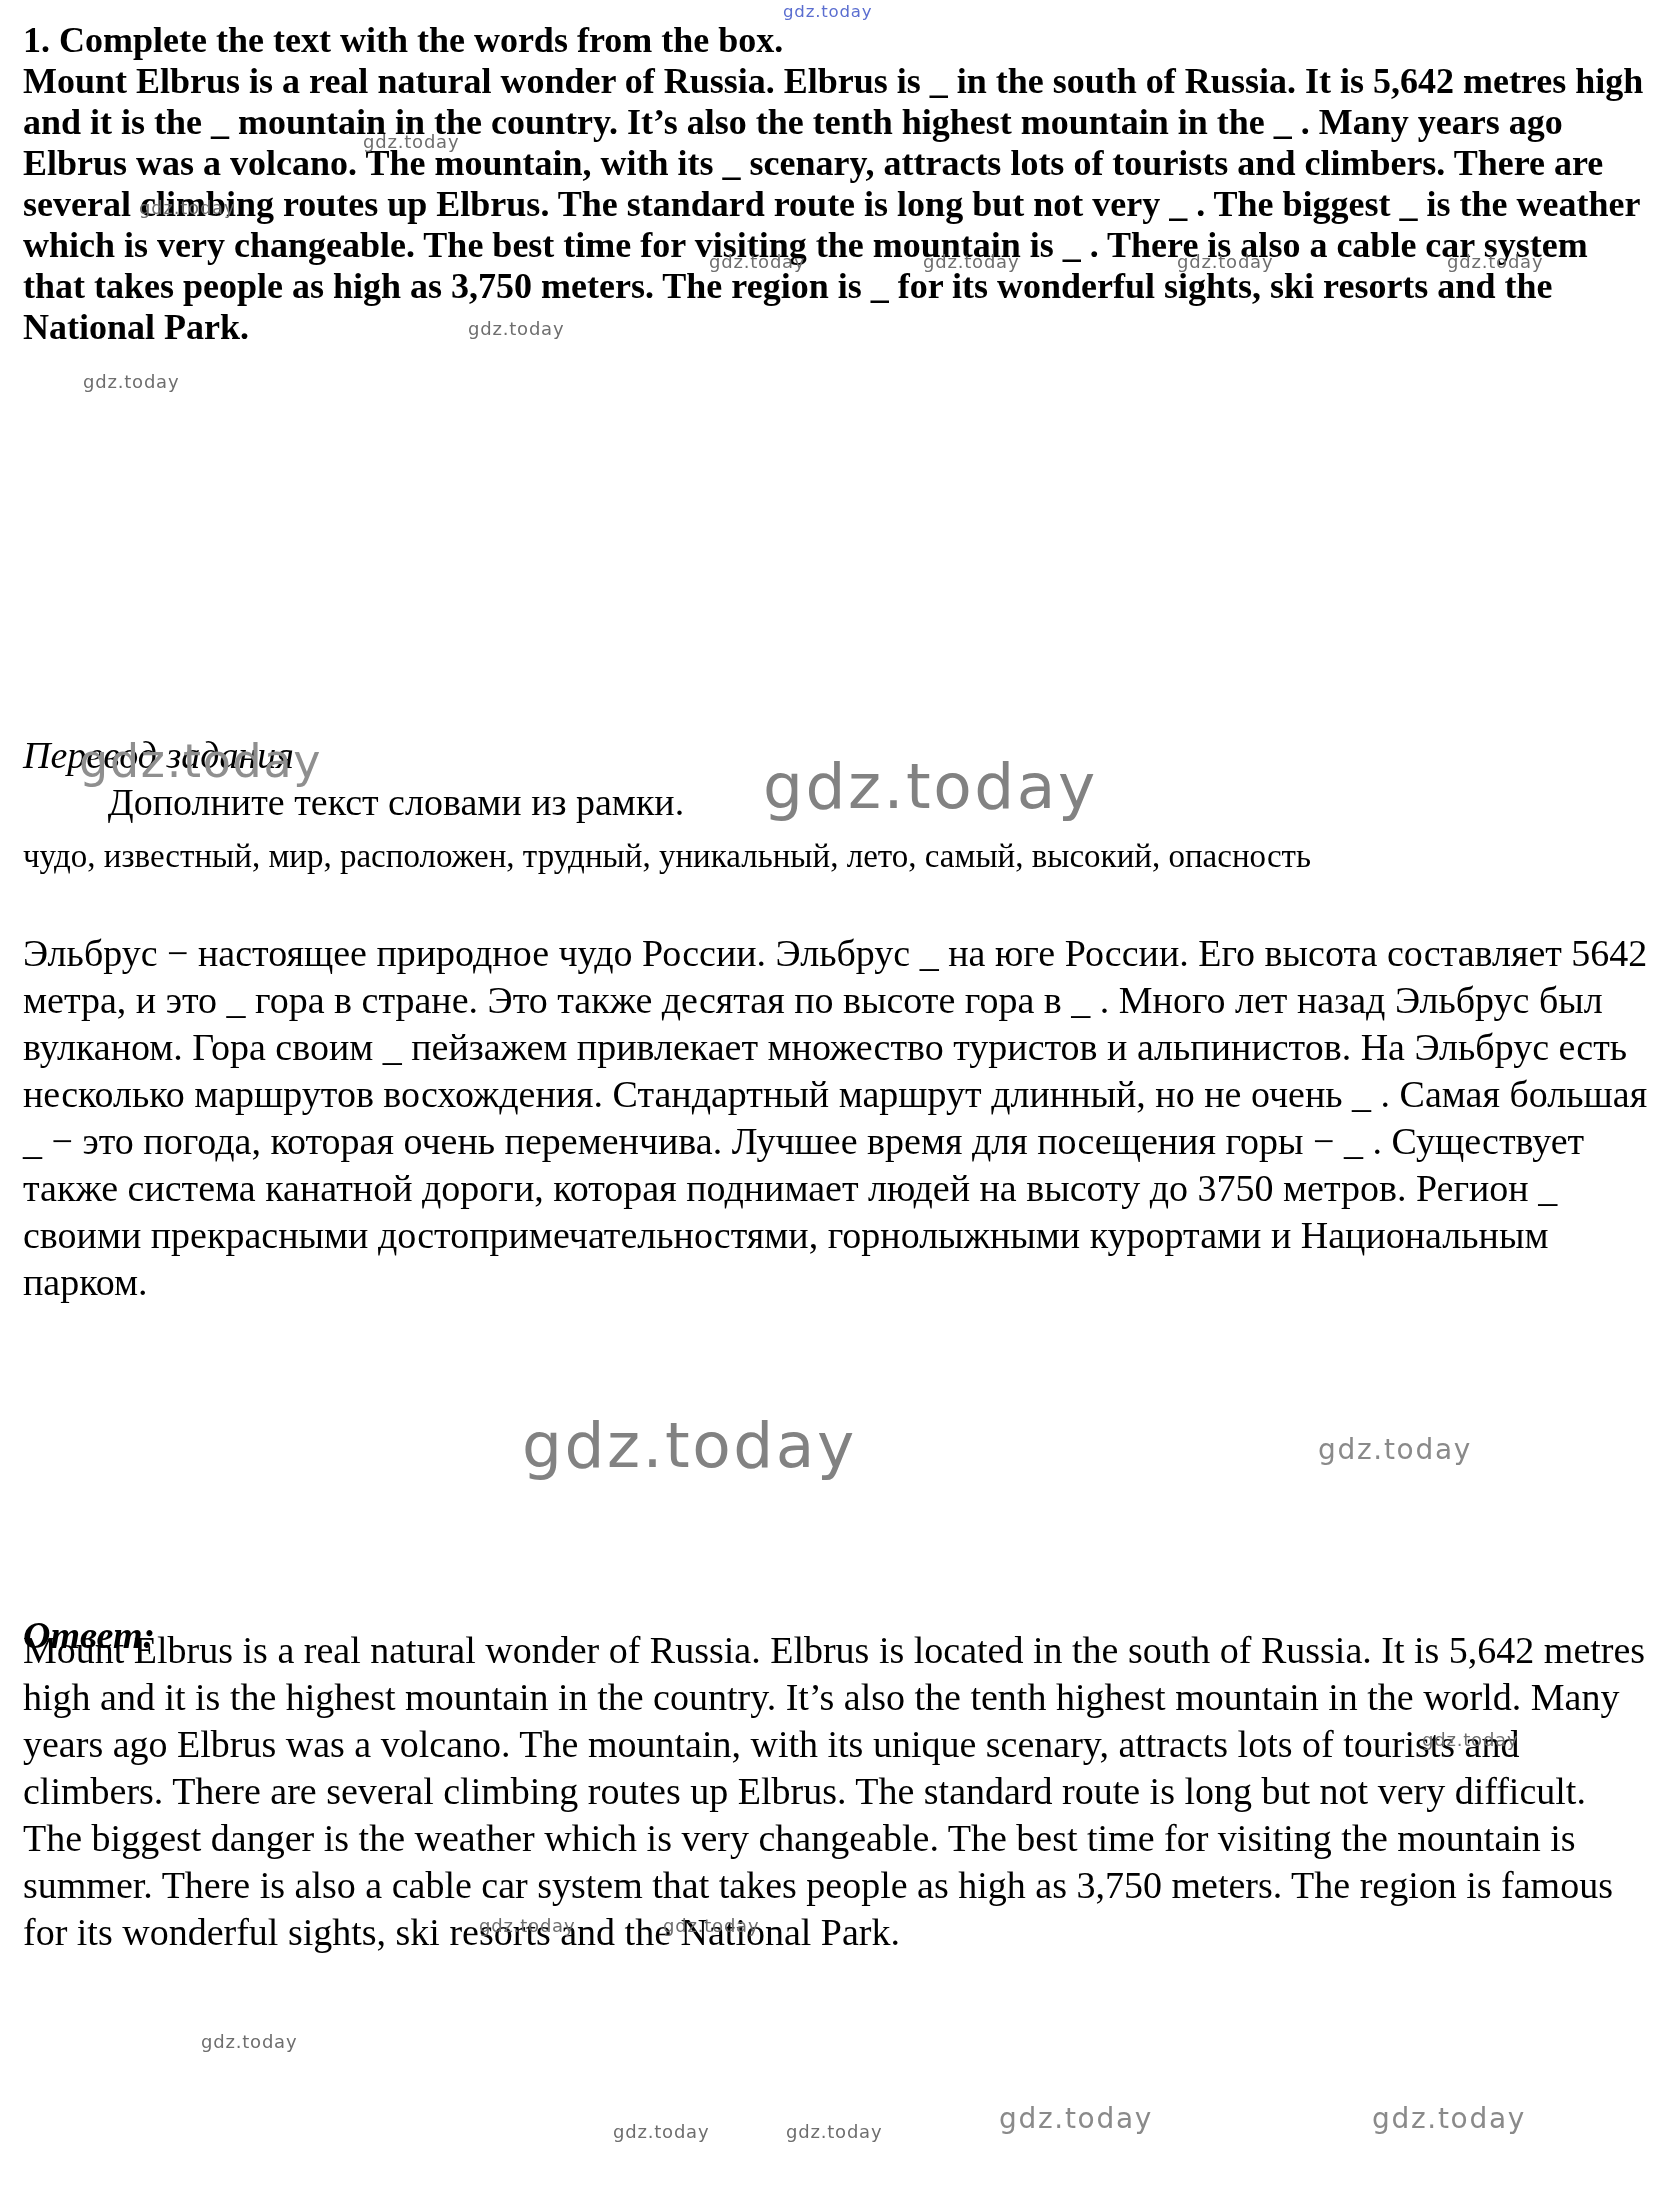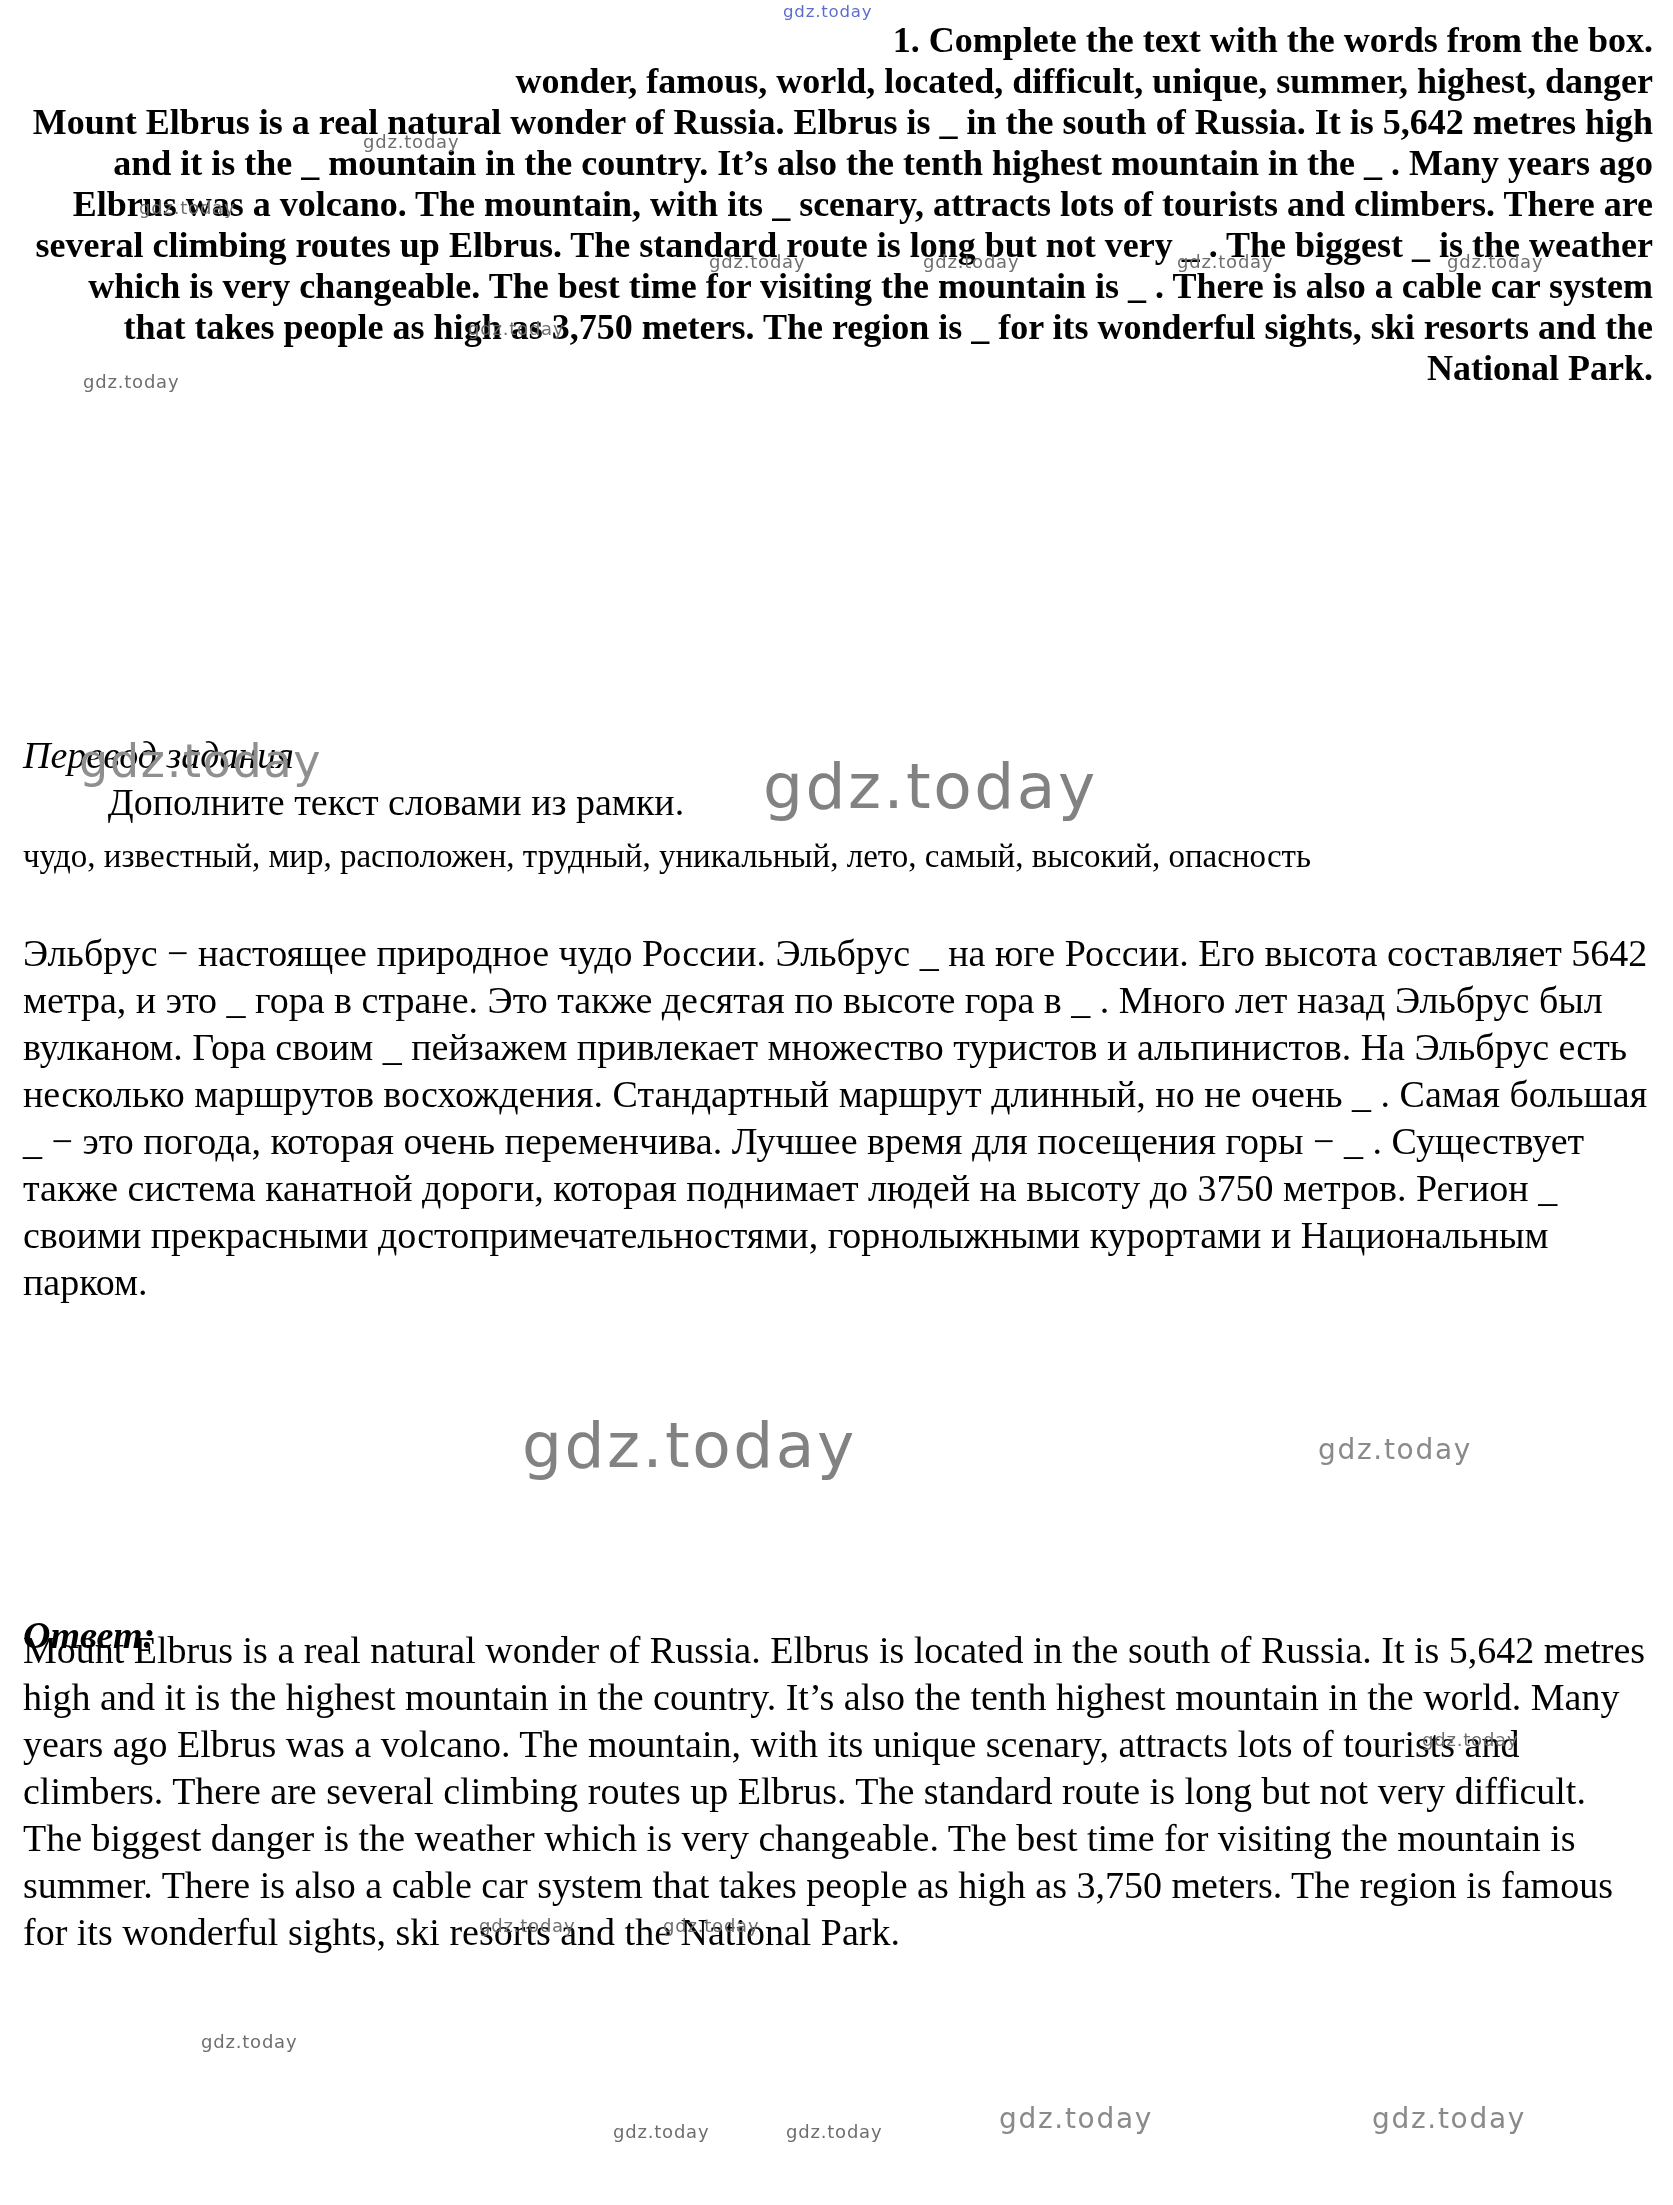--- a/index.html
+++ b/index.html
@@ -14,21 +14,21 @@
   }
   .section { position: absolute; left: 23px; width: 1630px; }
 
   .exercise-block {
     top: 20px;
     font-weight: bold;
     font-size: 36px;
     line-height: 41px;
     letter-spacing: 0px;
   }
-  .exercise-block .line { display: block; text-align: right; }
+  .exercise-block .line { display: block; }
 
   .heading-italic {
     font-style: italic;
     font-size: 38px;
     line-height: 46px;
   }
   .translation-heading { top: 692px; margin-top: 40px; }
   .translation-intro {
     top: 779px;
     font-size: 38px;
@@ -66,21 +66,20 @@
   .wm-medium { font-size: 28px; color: #8a8a8a; letter-spacing: 1.7px; }
   .wm-large  { font-size: 46px; color: #8f8f8f; letter-spacing: 1.7px; }
   .wm-xlarge { font-size: 63px; color: #828282; letter-spacing: 2.5px; }
   .wm-blue   { color: #5b6ed0; }
 </style>
 </head>
 <body>
 
 <div class="section exercise-block">
   <span class="line">1. Complete the text with the words from the box.</span>
-  <span class="line">wonder, famous, world, located, difficult, unique, summer, highest, danger</span>
   <span class="line">Mount Elbrus is a real natural wonder of Russia. Elbrus is _ in the south of Russia. It is 5,642 metres high and it is the _ mountain in the country. It’s also the tenth highest mountain in the _ . Many years ago Elbrus was a volcano. The mountain, with its _ scenary, attracts lots of tourists and climbers. There are several climbing routes up Elbrus. The standard route is long but not very _ . The biggest _ is the weather which is very changeable. The best time for visiting the mountain is _ . There is also a cable car system that takes people as high as 3,750 meters. The region is _ for its wonderful sights, ski resorts and the National Park.</span>
 </div>
 
 <div class="section heading-italic translation-heading">Перевод задания</div>
 
 <div class="section translation-intro">Дополните текст словами из рамки.</div>
 
 <div class="section translation-words">чудо, известный, мир, расположен, трудный, уникальный, лето, самый, высокий, опасность</div>
 
 <div class="section translation-text">Эльбрус − настоящее природное чудо России. Эльбрус _ на юге России. Его высота составляет 5642 метра, и это _ гора в стране. Это также десятая по высоте гора в _ . Много лет назад Эльбрус был вулканом. Гора своим _ пейзажем привлекает множество туристов и альпинистов. На Эльбрус есть несколько маршрутов восхождения. Стандартный маршрут длинный, но не очень _ . Самая большая _ − это погода, которая очень переменчива. Лучшее время для посещения горы − _ . Существует также система канатной дороги, которая поднимает людей на высоту до 3750 метров. Регион _ своими прекрасными достопримечательностями, горнолыжными курортами и Национальным парком.</div>

